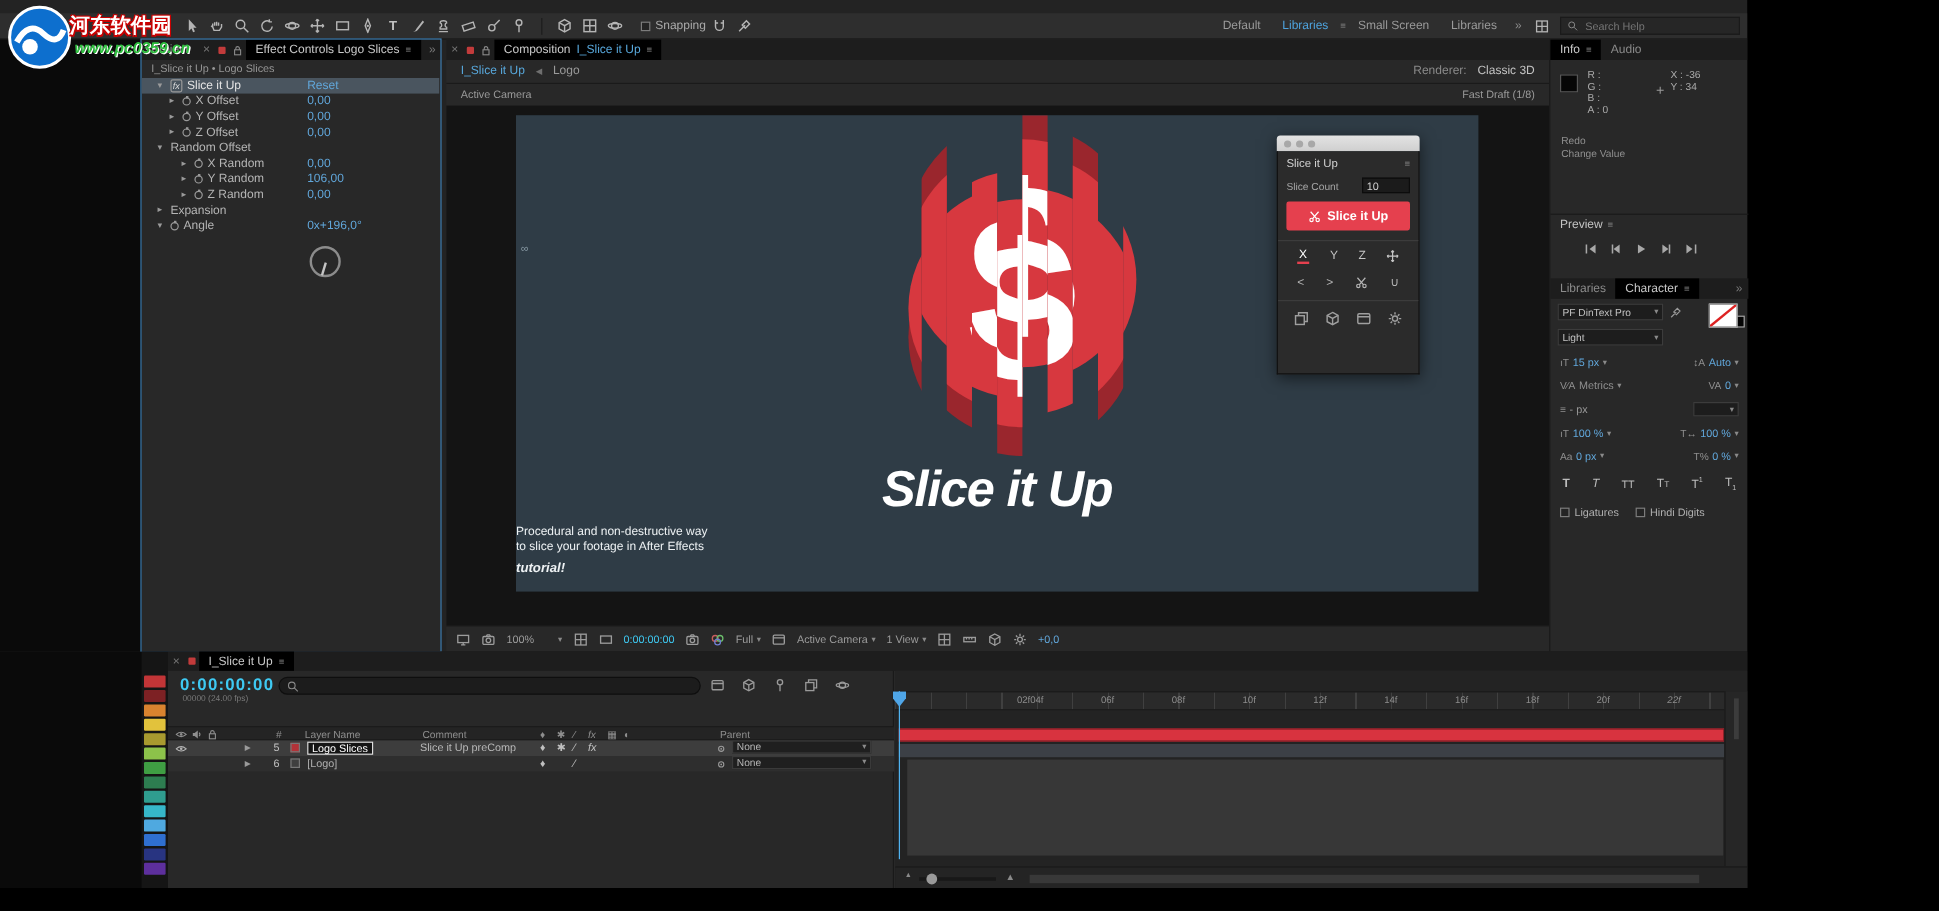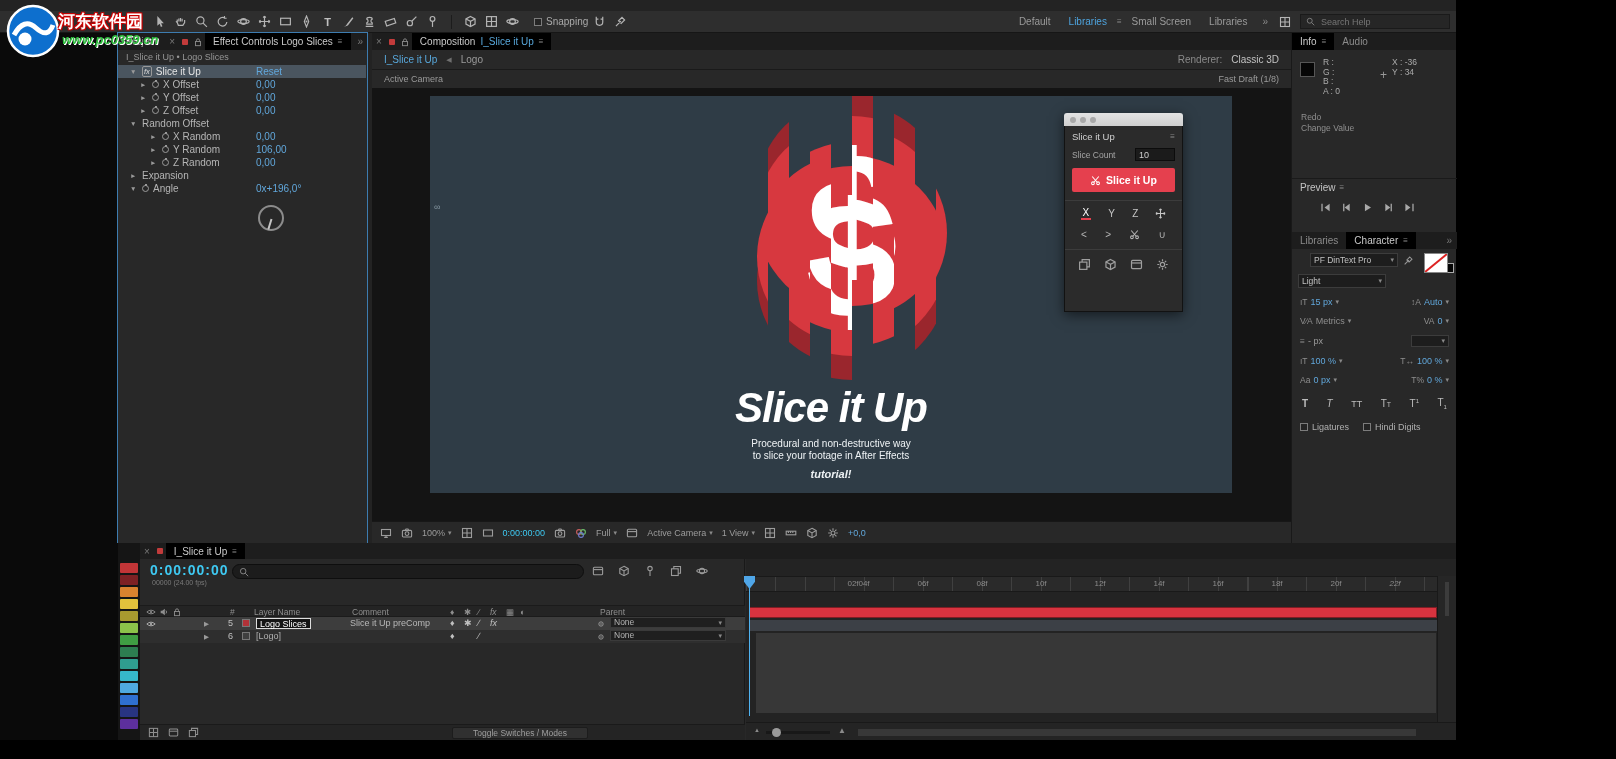--- a/index.html
+++ b/index.html
@@ -48,21 +48,21 @@
 .tcode{font-size:14px;font-weight:bold;color:#3ec9f2;letter-spacing:1px}
 .tlrow{position:absolute;left:0;width:605px;height:13px;font-size:9px;color:#c0c0c0}
 .tlrow>span{position:absolute;top:0;line-height:13px}
 .chip1{width:8px;height:8px;top:2px!important;border:1px solid #777}
 .namebox{background:#151515;border:1px solid #dedede;color:#fff;padding:0 3px;height:11px;line-height:11px!important;top:1px!important}
 .pdd{position:absolute;top:1px;height:11px;background:#1f1f1f;border:1px solid #3a3a3a;display:flex;align-items:center;justify-content:space-between;padding:0 3px;font-size:8.5px;color:#b5b5b5}
 .ruler{background:#2a2a2a;border-top:1px solid #191919;border-bottom:1px solid #191919;background-image:repeating-linear-gradient(to right,#404040 0 1px,transparent 1px 29.5px)}
 .rlab{position:absolute;top:2px;font-size:8px;color:#8c8c8c;transform:translateX(-50%)}
 .chip{width:18px;height:10px;margin:2px auto 0;border-radius:1px}
 .art-title{position:absolute;top:288px;left:0;right:0;text-align:center;font-size:42px;font-weight:bold;font-style:italic;color:#fff;letter-spacing:-1px}
-.art-sub{position:absolute;left:0;right:0;text-align:center;font-size:10px;color:#eef2f4}
+.art-sub{position:absolute;left:0;right:0;font-size:10px;color:#eef2f4}
 .hdr9{font-size:8.5px;color:#8e8e8e}
 </style>
 </head>
 <body>
 
 <svg width="0" height="0" style="position:absolute">
 <defs>
 <symbol id="s-sel" viewBox="0 0 12 12">
         <path d="M4 1v9l2.1-2 1.2 3 1.4-.6-1.2-2.9H10z" fill="currentColor"></path>
       </symbol>
@@ -597,21 +597,21 @@
       </div>
     </div>
 
     <div class="ab flex" style="left:0;top:488px;width:919px;height:22px;background:#282828;border-top:1px solid #171717;gap:9px;padding:0 8px;font-size:9px;color:#9c9c9c">
       <svg class="i" width="12" height="12">
             <use href="#s-mon"></use>
           </svg>
       <svg class="i" width="12" height="12">
             <use href="#s-cam"></use>
           </svg>
-      <span class="flex" style="gap:3px">
+      <span class="flex" style="gap:20px">
             <span>100%</span>
             <span class="car">▾</span>
           </span>
       <svg class="i" width="12" height="12">
             <use href="#s-grid"></use>
           </svg>
       <svg class="i" width="12" height="12">
             <use href="#s-rect"></use>
           </svg>
       <span style="color:#3ec9f2">0:00:00:00</span>
@@ -713,21 +713,21 @@
           </div>
       <span style="margin-left:auto;padding:0 5px;color:#777;align-self:center">»</span>
     </div>
     <div class="ab" style="left:0;top:216px;width:165px;bottom:0">
       <div class="ab" style="right:3px;top:14px;width:12px;height:10px;background:#050505;border:1px solid #aaa"></div>
       <div class="ab" style="right:9px;top:4px;width:24px;height:20px;background:#fff;border:1px solid #888">
         <svg width="22" height="18">
               <line x1="0" y1="18" x2="22" y2="0" stroke="#d22" stroke-width="2"></line>
             </svg>
       </div>
-      <div class="flex" style="margin:4px 18px 0;gap:5px">
+      <div class="flex" style="margin:4px 6px 0;gap:5px">
         <div class="dd" style="width:88px;height:14px">
               <span>PF DinText Pro</span>
               <span class="car">▾</span>
             </div>
         <svg class="i" width="11" height="11" style="color:#9a9a9a">
               <use href="#s-drop"></use>
             </svg>
       </div>
       <div class="flex" style="margin:7px 6px 0;gap:5px">
         <div class="dd" style="width:88px;height:14px">
@@ -920,34 +920,20 @@
           <span style="left:338px">∕</span>
           <svg class="i ab" style="left:456px;top:2px;color:#9a9a9a" width="10" height="10">
                 <use href="#s-pick"></use>
               </svg>
           <span class="pdd" style="left:470px;width:116px">
                 <span>None</span>
                 <span class="car">▾</span>
               </span>
         </div>
 
-        <div class="ab" style="left:0;bottom:0;width:605px;height:16px;background:#242424;border-top:1px solid #1a1a1a">
-          <div class="flex" style="gap:9px;padding-left:8px;height:100%;color:#8f8f8f">
-            <svg class="i" width="11" height="11">
-                  <use href="#s-grid"></use>
-                </svg>
-            <svg class="i" width="11" height="11">
-                  <use href="#s-slate"></use>
-                </svg>
-            <svg class="i" width="11" height="11">
-                  <use href="#s-dup"></use>
-                </svg>
-          </div>
-          <div class="ab" style="left:312px;top:2px;width:136px;height:12px;background:#303030;border:1px solid #1c1c1c;border-radius:2px;text-align:center;font-size:8.5px;line-height:11px;color:#9e9e9e">Toggle Switches / Modes</div>
-        </div>
       </div>
 
       <div class="ab" style="left:606px;top:16px;width:710px;height:181px;background:#232323">
         <div class="ab ruler" style="left:0;top:17px;width:710px;height:16px">
               <span class="rlab" style="left: 59px; margin-left: 48px;">02f</span>
               <span class="rlab" style="left: 118px;">04f</span>
               <span class="rlab" style="left: 177px;">06f</span>
               <span class="rlab" style="left: 236px;">08f</span>
               <span class="rlab" style="left: 295px;">10f</span>
               <span class="rlab" style="left: 354px;">12f</span>

